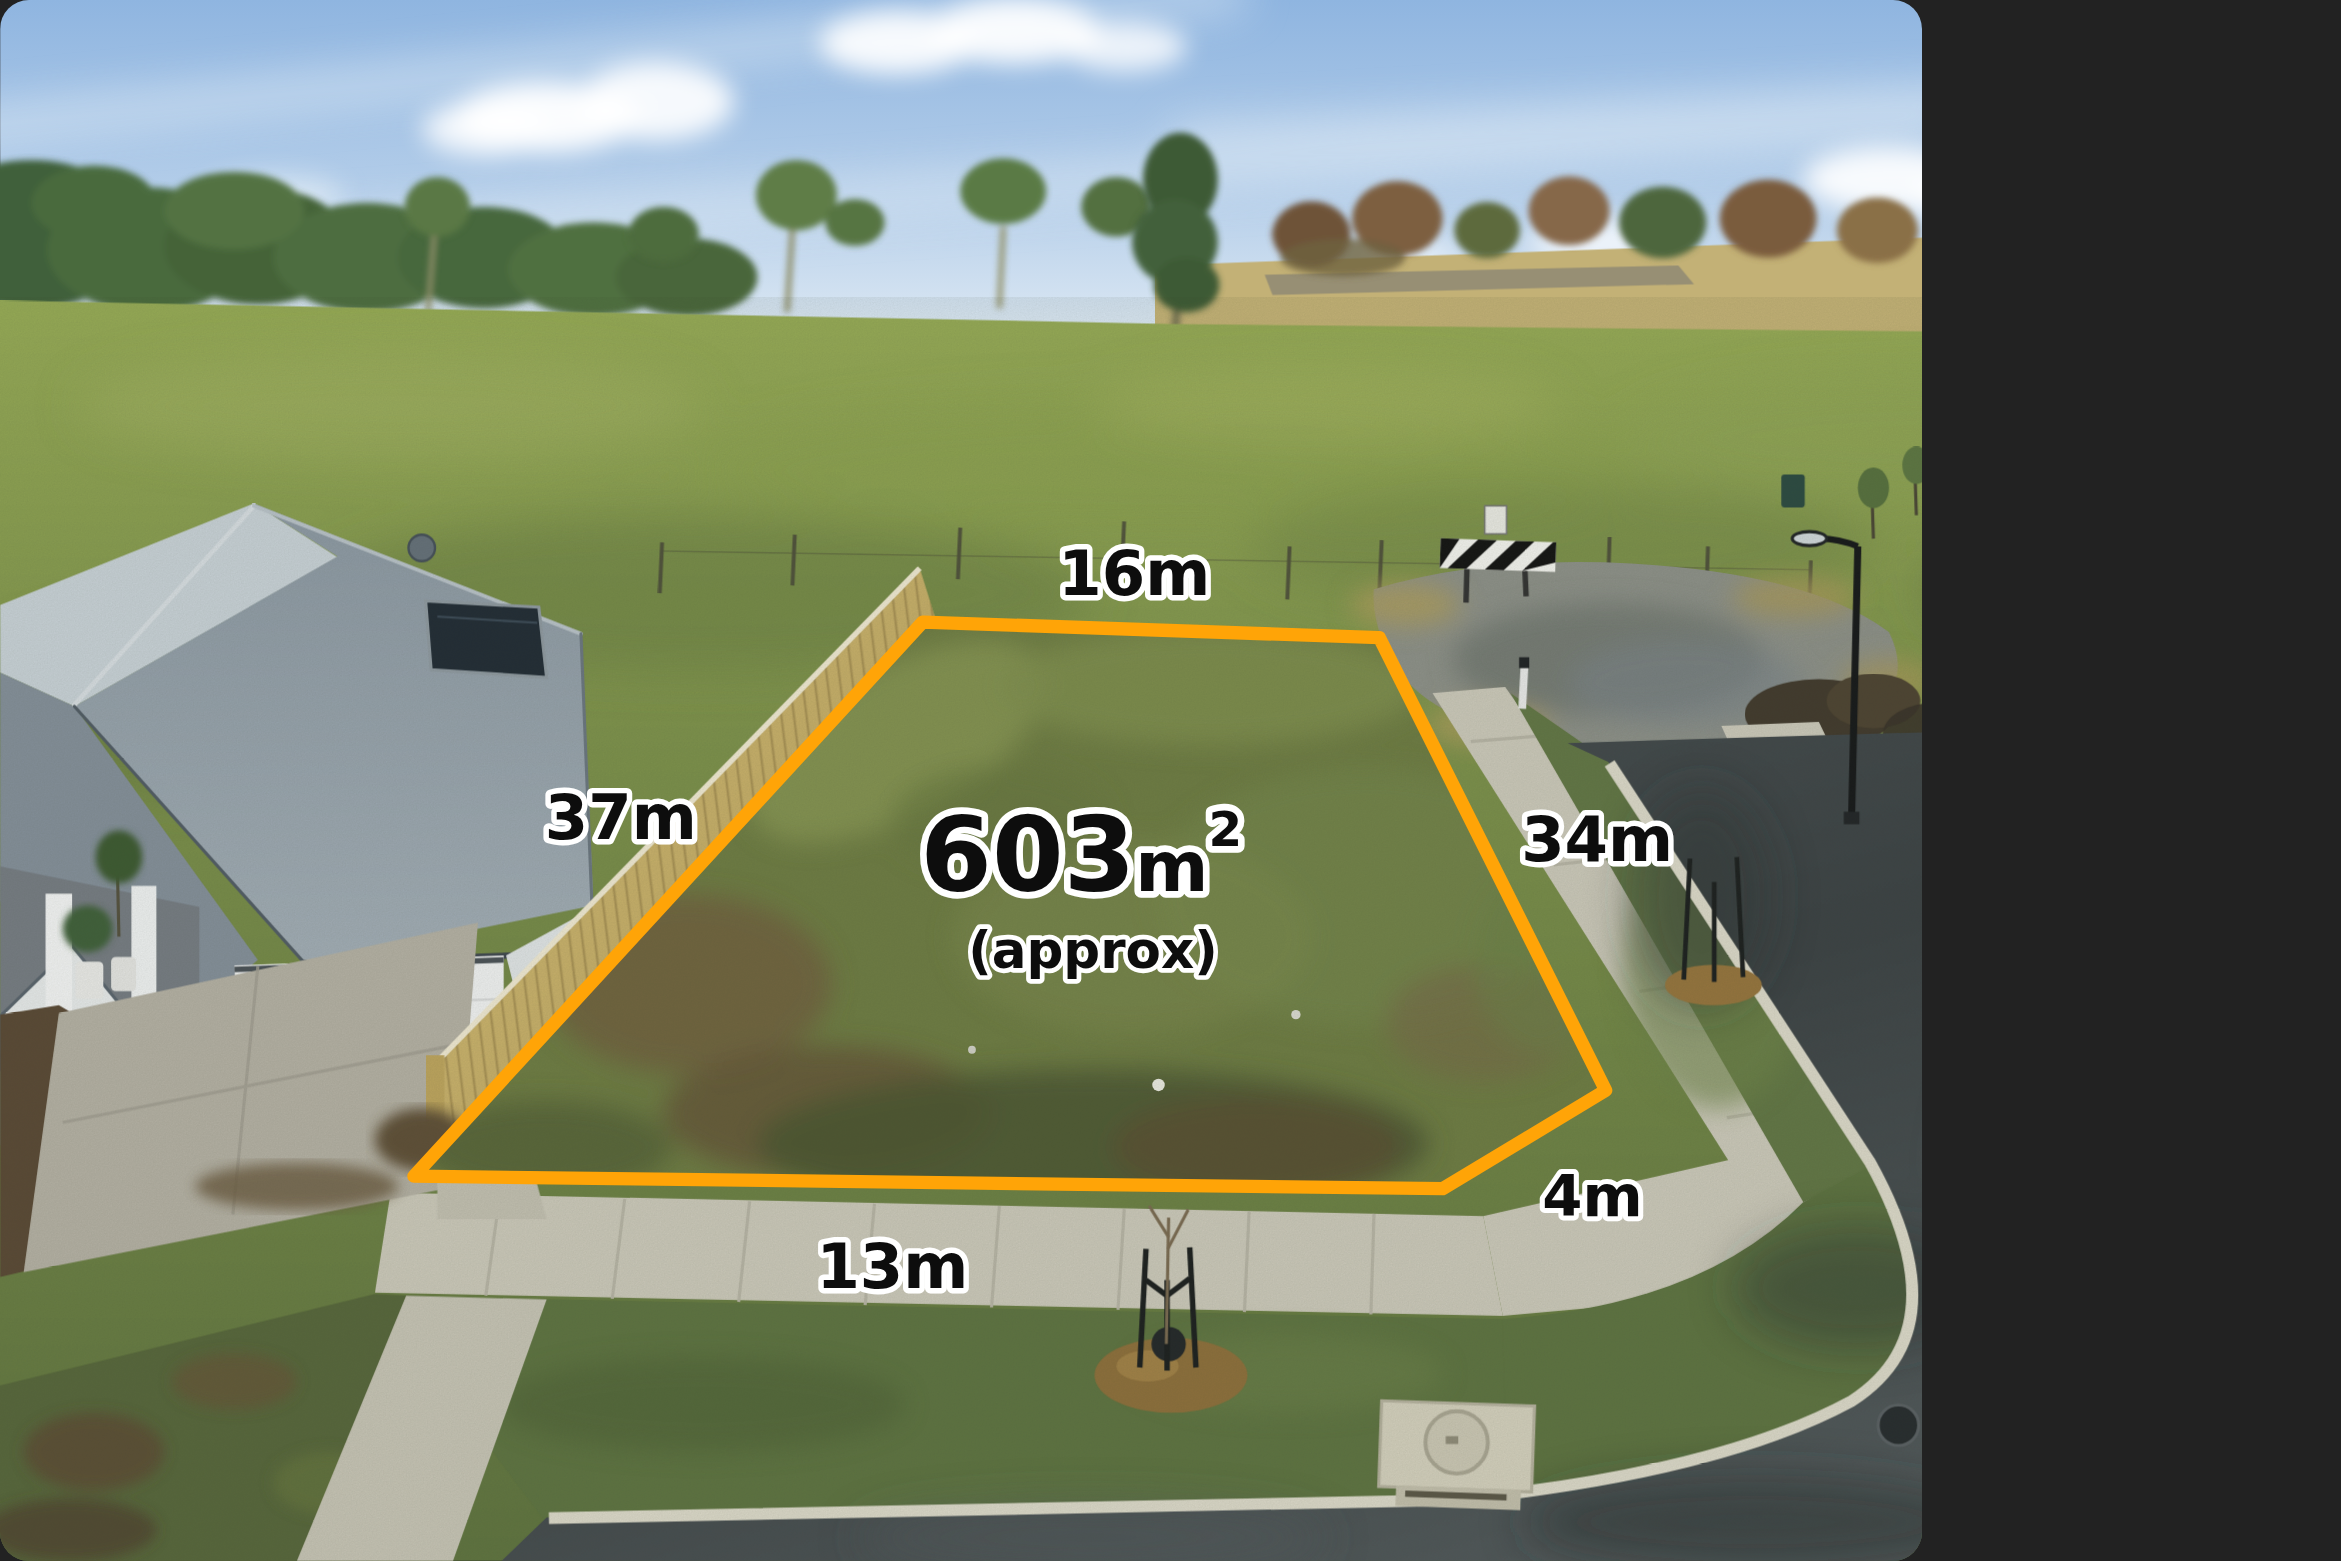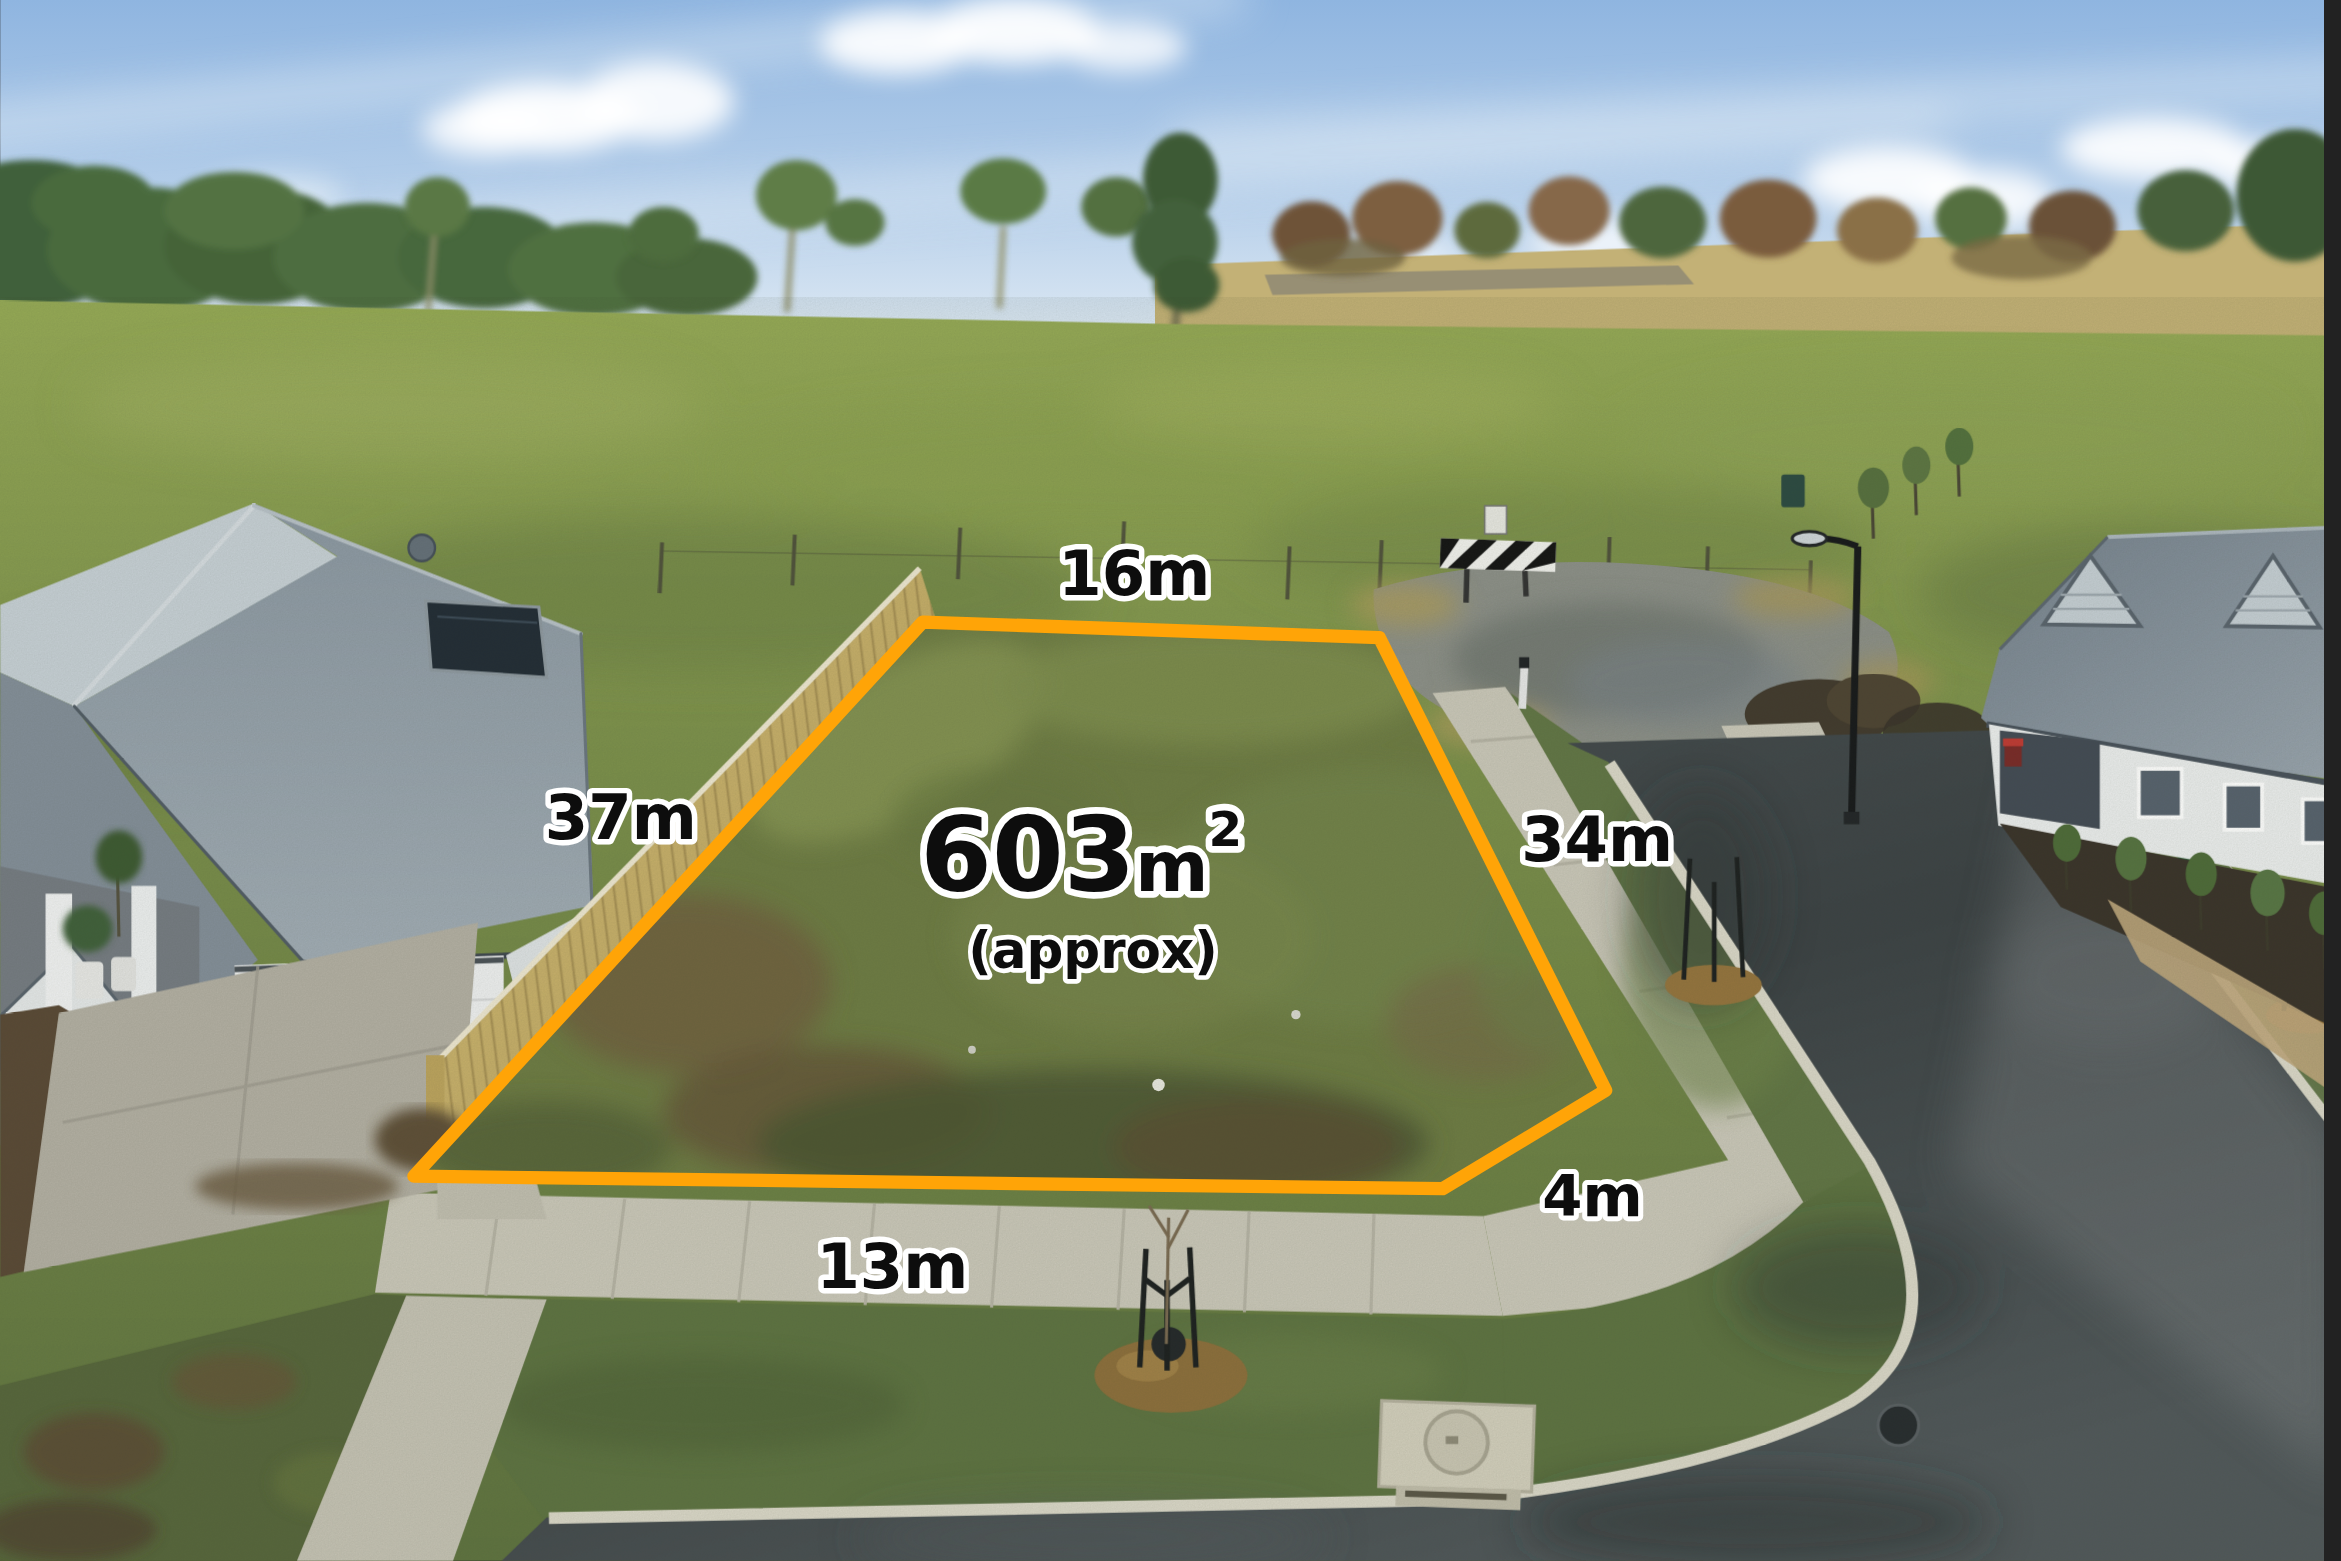--- a/index.html
+++ b/index.html
@@ -1,16 +1,16 @@
 <!DOCTYPE html>
 <html style="font-size:12.5px"><head>
 <meta charset="utf-8">
 <style>
   html,body{margin:0;padding:0;background:#222;}
-  .photo{position:relative;width:2324px;height:1561px;overflow:hidden;}
+  .photo{position:relative;width:1922px;height:1561px;overflow:hidden;border-radius:29px;}
   svg{display:block;}
   text{font-family:"DejaVu Sans","Liberation Sans",sans-serif;font-weight:700;fill:#0d0d0d;
        stroke:#ffffff;paint-order:stroke fill;stroke-linejoin:round;}
   .dim{font-size:80px;stroke-width:14px;}
   .dim-sm{font-size:74px;stroke-width:13px;}
   .area-big{font-size:132px;}
   .area-m{font-size:90px;}
   .area-sup{font-size:62px;}
   .area{stroke-width:17px;}
   .approx{font-size:66px;stroke-width:12px;}

